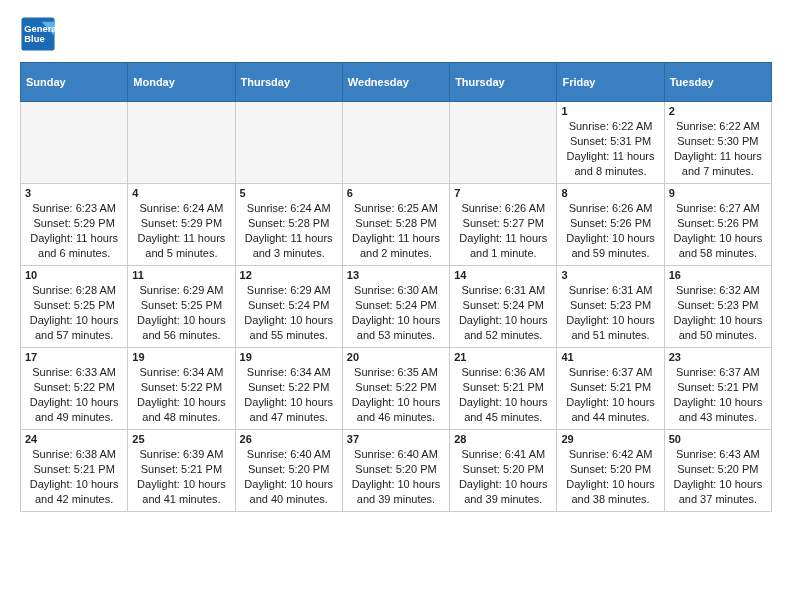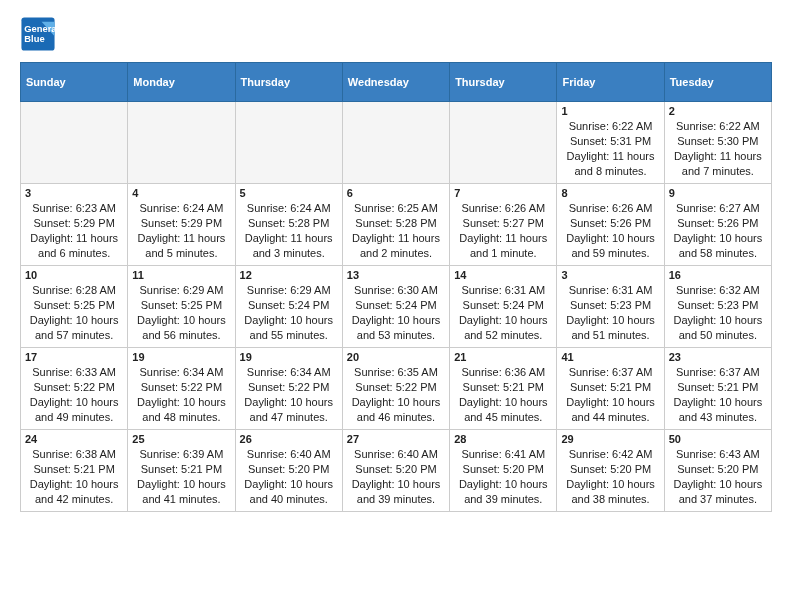--- a/index.html
+++ b/index.html
@@ -227,21 +227,21 @@
           </td>
           <td>
             <div class="day-number">25</div>
             <div class="cell-text">Sunrise: 6:39 AM<br>Sunset: 5:21 PM<br>Daylight: 10 hours and 41 minutes.</div>
           </td>
           <td>
             <div class="day-number">26</div>
             <div class="cell-text">Sunrise: 6:40 AM<br>Sunset: 5:20 PM<br>Daylight: 10 hours and 40 minutes.</div>
           </td>
           <td>
-            <div class="day-number">27</div>
+            <div class="day-number">37</div>
             <div class="cell-text">Sunrise: 6:40 AM<br>Sunset: 5:20 PM<br>Daylight: 10 hours and 39 minutes.</div>
           </td>
           <td>
             <div class="day-number">28</div>
             <div class="cell-text">Sunrise: 6:41 AM<br>Sunset: 5:20 PM<br>Daylight: 10 hours and 39 minutes.</div>
           </td>
           <td>
             <div class="day-number">29</div>
             <div class="cell-text">Sunrise: 6:42 AM<br>Sunset: 5:20 PM<br>Daylight: 10 hours and 38 minutes.</div>
           </td>

